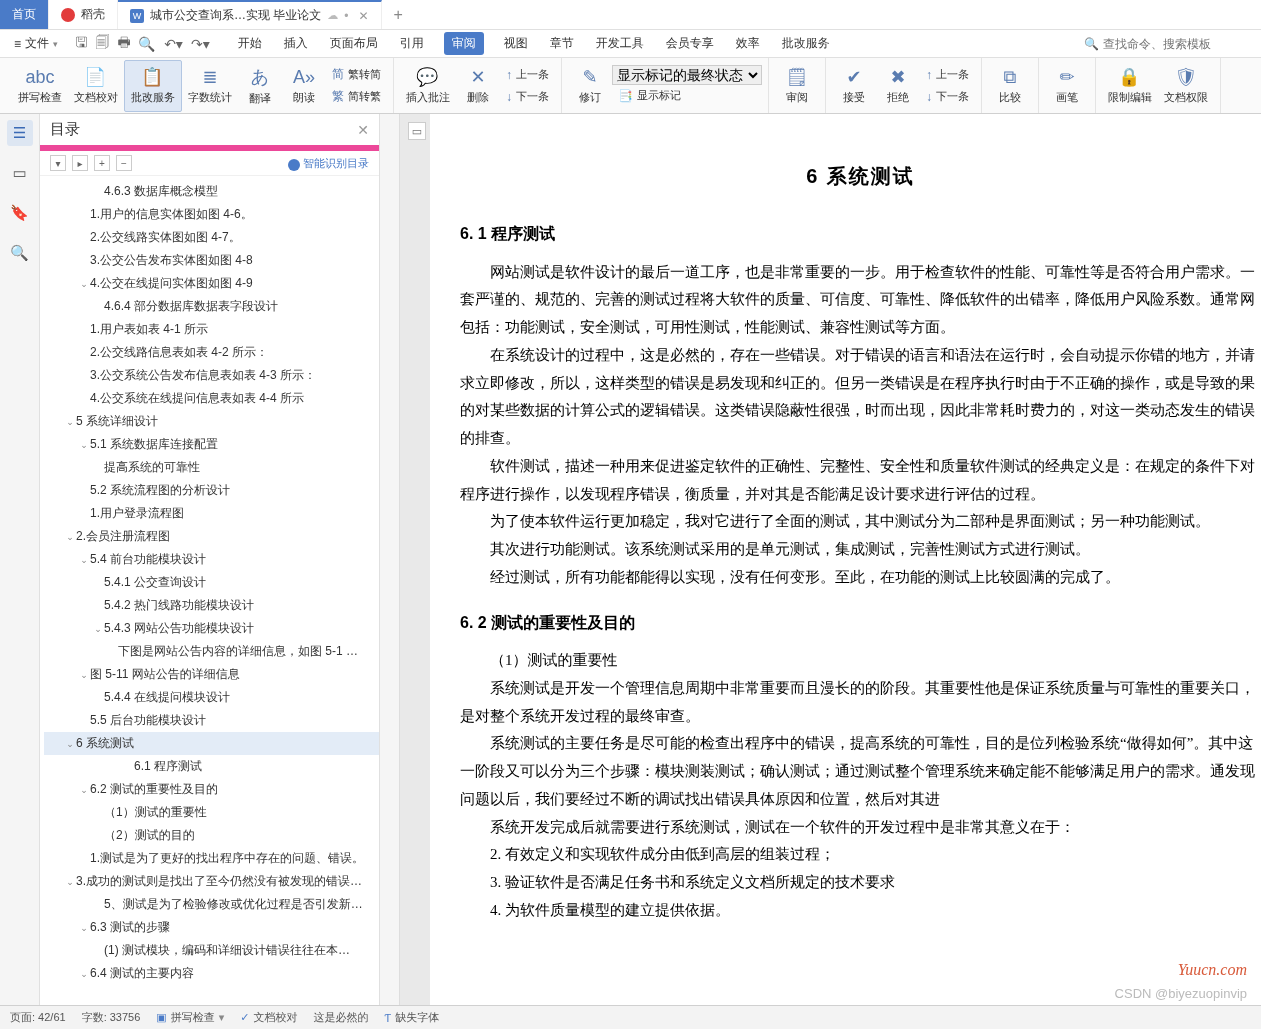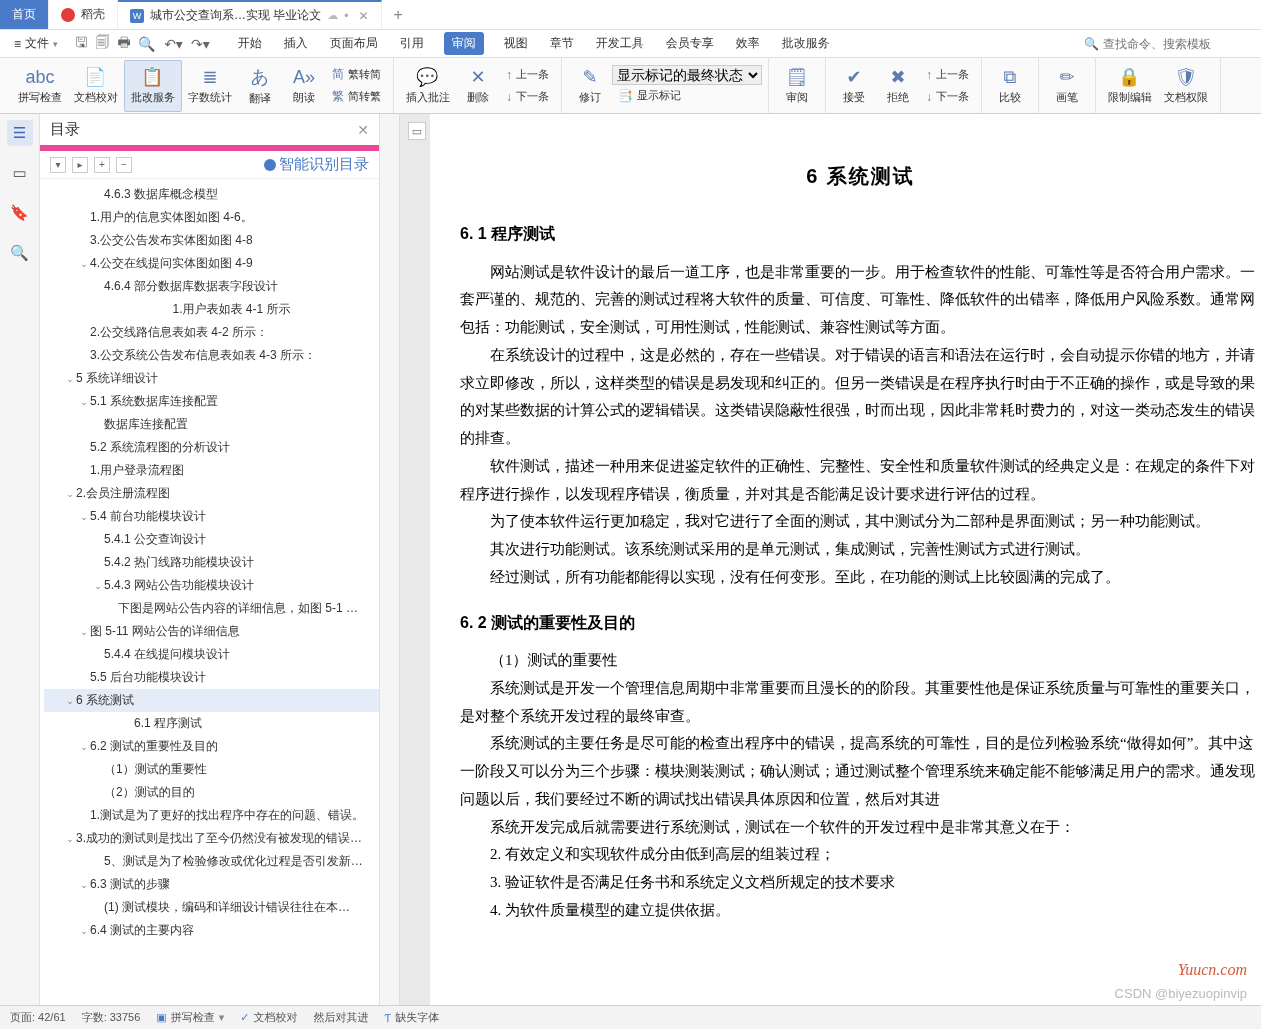--- a/index.html
+++ b/index.html
@@ -46,21 +46,21 @@
 .iconstrip { width: 40px; background: #f5f5f5; border-right: 1px solid #e0e0e0; display: flex; flex-direction: column; align-items: center; padding-top: 6px; gap: 14px; }
 .iconstrip .isbtn { width: 26px; height: 26px; display: flex; align-items: center; justify-content: center; color: #666; font-size: 15px; cursor: pointer; border-radius: 3px; }
 .iconstrip .isbtn.active { background: #dde6f2; color: #3a6ab5; }
 
 
 .outline { width: 340px; border-right: 1px solid #e0e0e0; display: flex; flex-direction: column; background: #fff; }
 .outline .hdr { display: flex; align-items: center; padding: 6px 10px; font-size: 15px; font-weight: 500; border-bottom: 6px solid #ec4899; }
 .outline .hdr .close { margin-left: auto; color: #999; cursor: pointer; font-size: 14px; }
 .outline .tools { display: flex; align-items: center; padding: 4px 10px; gap: 6px; border-bottom: 1px solid #f0f0f0; }
 .outline .tools .tb { width: 16px; height: 16px; border: 1px solid #ccc; display: flex; align-items: center; justify-content: center; font-size: 10px; color: #666; cursor: pointer; }
-.outline .tools .smart { margin-left: auto; color: #4a7bc8; font-size: 15px; display: flex; align-items: center; gap: 3px; }
+.outline .tools .smart { margin-left: auto; color: #4a7bc8; font-size: 11px; display: flex; align-items: flex-end; gap: 3px; }
 .outline .tools .smart .dot { width: 12px; height: 12px; background: #4a7bc8; border-radius: 50%; }
 .outline .tree { flex: 1; overflow-y: auto; padding: 4px 0 4px 4px; font-size: 12px; }
 .tree .row { display: flex; align-items: center; padding: 3px 6px 3px 0; cursor: pointer; white-space: nowrap; overflow: hidden; text-overflow: ellipsis; }
 .tree .row.sel { background: #e3ecf7; }
 .tree .tgl { width: 12px; display: inline-block; color: #888; font-size: 9px; flex-shrink: 0; text-align: center; }
 
 
 .docarea { flex: 1; background: #e9e9e9; overflow: hidden; position: relative; }
 .docarea .ruler-v { position: absolute; left: 0; top: 0; bottom: 0; width: 20px; background: #f5f5f5; border-right: 1px solid #ddd; }
 .docarea .tool-top { position: absolute; left: 28px; top: 8px; display: flex; gap: 4px; }
@@ -287,53 +287,61 @@
         <div class="row" style="padding-left: 48px;">
           <span class="tgl"></span>
           <span style="overflow: hidden; text-overflow: ellipsis;">4.6.3  数据库概念模型</span>
         </div>
         <div class="row" style="padding-left: 34px;">
           <span class="tgl"></span>
           <span style="overflow: hidden; text-overflow: ellipsis;">1.用户的信息实体图如图 4-6。</span>
         </div>
         <div class="row" style="padding-left: 34px;">
           <span class="tgl"></span>
+          <span style="overflow: hidden; text-overflow: ellipsis;">2.公交线路实体图如图 4-7。</span>
+        </div>
+        <div class="row" style="padding-left: 34px;">
+          <span class="tgl"></span>
           <span style="overflow: hidden; text-overflow: ellipsis;">3.公交公告发布实体图如图 4-8</span>
         </div>
         <div class="row" style="padding-left: 34px;">
           <span class="tgl">⌄</span>
           <span style="overflow: hidden; text-overflow: ellipsis;">4.公交在线提问实体图如图 4-9</span>
         </div>
         <div class="row" style="padding-left: 48px;">
           <span class="tgl"></span>
           <span style="overflow: hidden; text-overflow: ellipsis;">4.6.4  部分数据库数据表字段设计</span>
         </div>
-        <div class="row" style="padding-left: 34px; justify-content: center;">
+        <div class="row" style="padding-left: 34px;">
           <span class="tgl"></span>
           <span style="overflow: hidden; text-overflow: ellipsis;">1.用户表如表 4-1 所示</span>
         </div>
         <div class="row" style="padding-left: 34px;">
           <span class="tgl"></span>
           <span style="overflow: hidden; text-overflow: ellipsis;">2.公交线路信息表如表 4-2 所示：</span>
         </div>
         <div class="row" style="padding-left: 34px;">
           <span class="tgl"></span>
           <span style="overflow: hidden; text-overflow: ellipsis;">3.公交系统公告发布信息表如表 4-3 所示：</span>
         </div>
+        <div class="row" style="padding-left: 34px;">
+          <span class="tgl"></span>
+          <span style="overflow: hidden; text-overflow: ellipsis;">4.公交系统在线提问信息表如表 4-4 所示</span>
+        </div>
         <div class="row" style="padding-left: 20px;">
           <span class="tgl">⌄</span>
           <span style="overflow: hidden; text-overflow: ellipsis;">5  系统详细设计</span>
         </div>
         <div class="row" style="padding-left: 34px;">
           <span class="tgl">⌄</span>
           <span style="overflow: hidden; text-overflow: ellipsis;">5.1  系统数据库连接配置</span>
         </div>
         <div class="row" style="padding-left: 48px;">
           <span class="tgl"></span>
-          <span style="overflow: hidden; text-overflow: ellipsis;">数据库连接配置</span>
+          <span style="overflow: hidden; text-overflow: ellipsis;">提高系统的可靠性</span>
         </div>
         <div class="row" style="padding-left: 34px;">
           <span class="tgl"></span>
           <span style="overflow: hidden; text-overflow: ellipsis;">5.2  系统流程图的分析设计</span>
         </div>
         <div class="row" style="padding-left: 34px;">
           <span class="tgl"></span>
           <span style="overflow: hidden; text-overflow: ellipsis;">1.用户登录流程图</span>
         </div>
         <div class="row" style="padding-left: 20px;">
@@ -460,21 +468,21 @@
   <div class="sitem">
       <span class="sicn">▣</span>
       <span>拼写检查</span>
       <span style="color:#888">▾</span>
     </div>
   <div class="sitem">
       <span class="sicn">✓</span>
       <span>文档校对</span>
     </div>
   <div class="sitem">
-      <span>然后对其进</span>
+      <span>这是必然的</span>
     </div>
   <div class="sitem">
       <span class="sicn">Ƭ</span>
       <span>缺失字体</span>
     </div>
 </div>
 
 <div class="watermark">Yuucn.com</div>
 <div class="csdn">CSDN @biyezuopinvip</div>
 

